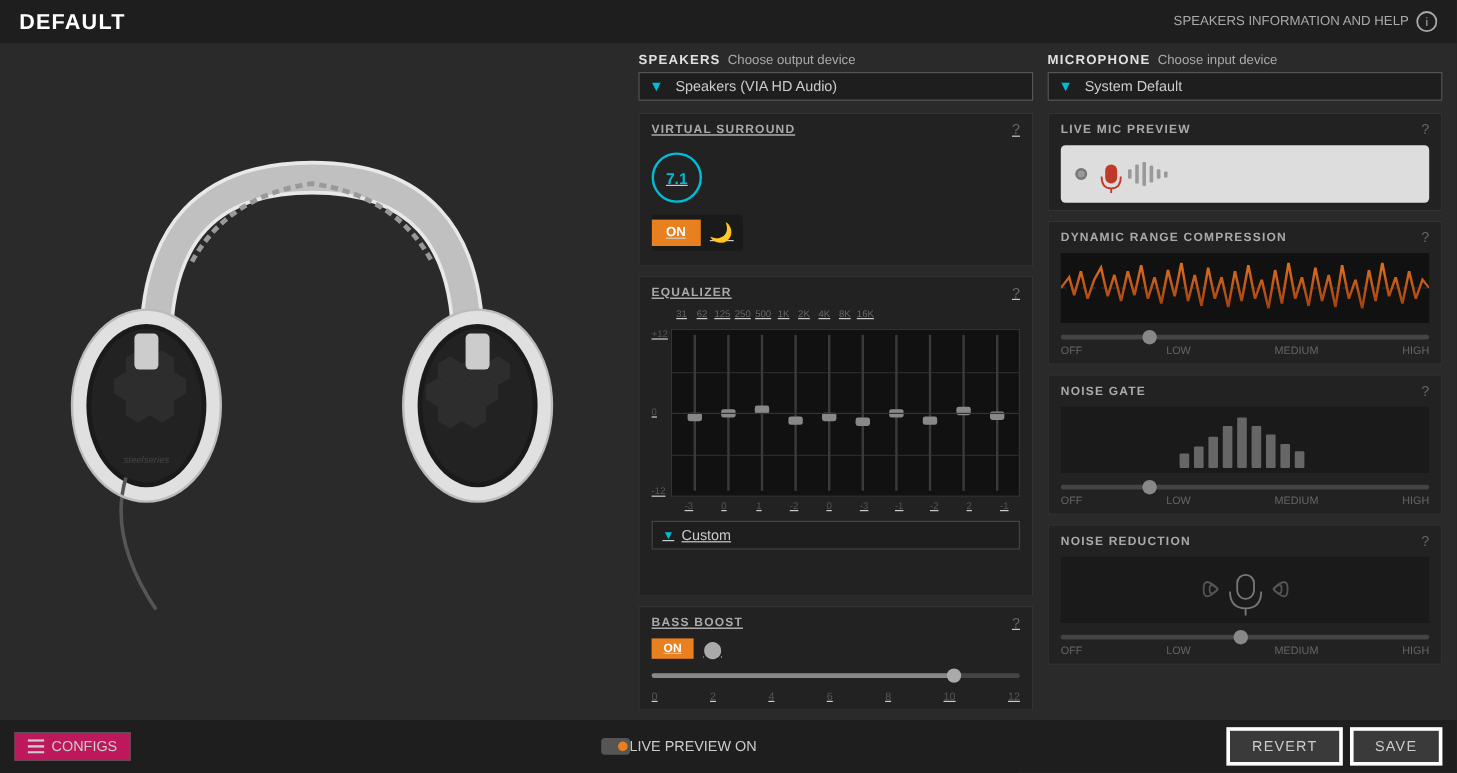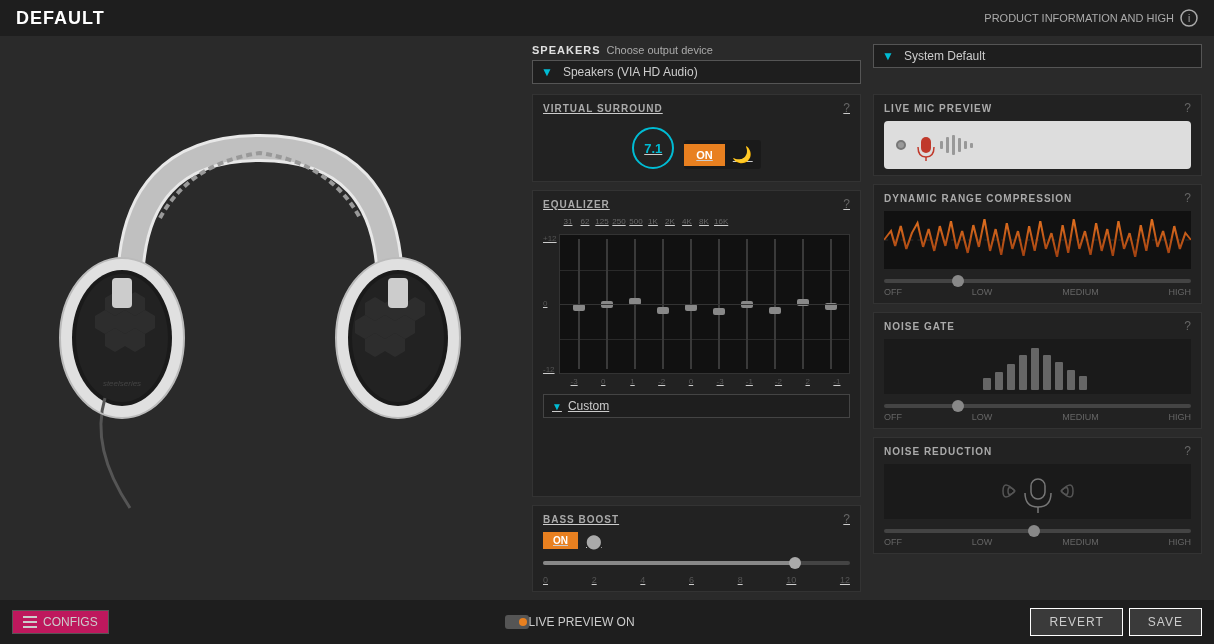--- a/index.html
+++ b/index.html
@@ -89,21 +89,21 @@
     }
     .bottom-right-btns {
       display: flex;
       gap: 6px;
     }
     .action-btn {
       padding: 6px 18px;
       font-size: 12px;
       background: #3a3a3a;
       color: #ccc;
-      border: 1px solid #ffffff;
+      border: 3px solid #ffffff;
       cursor: pointer;
       letter-spacing: 1px;
     }
     .action-btn.save {
       background: #3a3a3a;
     }
 
     
     .main-content {
       position: absolute;
@@ -211,24 +211,25 @@
     }
     .help-icon {
       color: #666;
       font-size: 12px;
       cursor: pointer;
     }
 
     
     .surround-content {
       display: flex;
-      align-items: flex-end;
+      align-items: flex-start;
       justify-content: center;
       gap: 10px;
       padding: 6px 0;
+      flex-direction: column;
     }
     .surround-badge {
       width: 42px;
       height: 42px;
       border-radius: 50%;
       border: 2px solid #00bcd4;
       display: flex;
       align-items: center;
       justify-content: center;
       color: #00bcd4;
@@ -376,21 +377,21 @@
       width: 420px;
       height: 460px;
     }
   </style>
 </head>
 <body>
 
 <div class="top-bar">
   <span class="app-title">DEFAULT</span>
   <div class="product-info">
-    <span>PRODUCT INFORMATION AND HIGH</span>
+    <span>SPEAKERS INFORMATION AND HELP</span>
     <svg width="18" height="18" viewBox="0 0 18 18">
       <circle cx="9" cy="9" r="8" fill="none" stroke="#aaa" stroke-width="1.5"></circle>
       <text x="9" y="13" text-anchor="middle" fill="#aaa" font-size="10">i</text>
     </svg>
   </div>
 </div>
 
 <div class="main-content">
 
   <div class="headphone-area">
@@ -453,20 +454,24 @@
         <div class="device-label">
           <span class="device-label-main">SPEAKERS</span>
           <span>Choose output device</span>
         </div>
         <div class="device-select">
           <span class="select-arrow">▼</span>
           <span>Speakers (VIA HD Audio)</span>
         </div>
       </div>
       <div class="device-col">
+        <div class="device-label">
+          <span class="device-label-main">MICROPHONE</span>
+          <span>Choose input device</span>
+        </div>
         <div class="device-select">
           <span class="select-arrow">▼</span>
           <span>System Default</span>
         </div>
       </div>
     </div>
 
     <div class="controls-row">
 
       <div class="left-controls">

